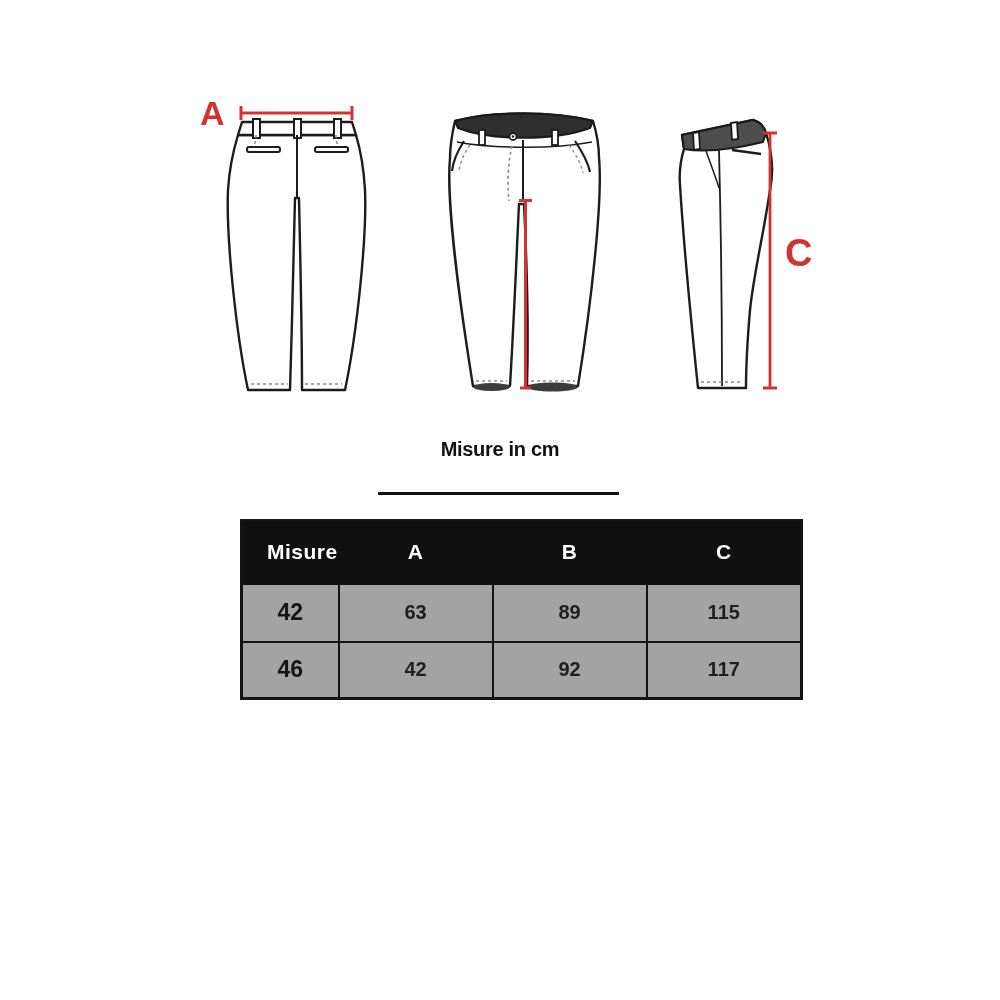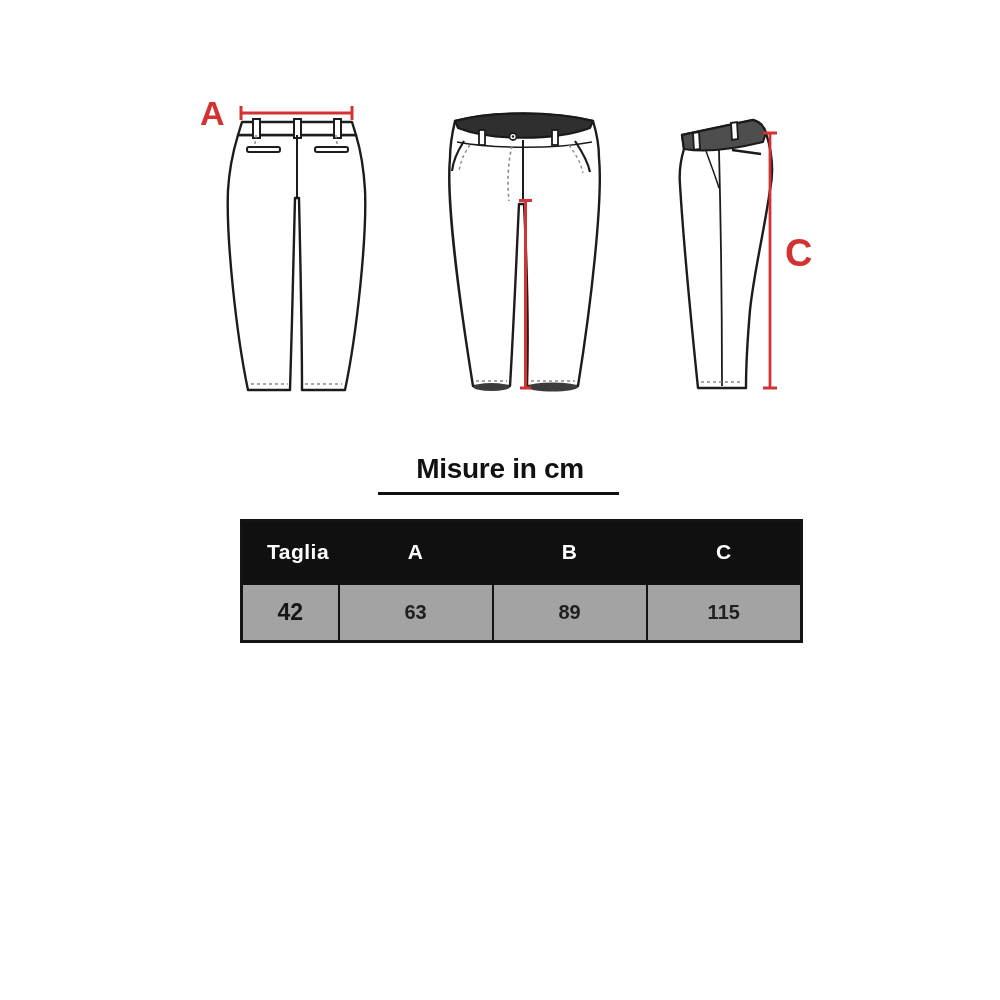--- a/index.html
+++ b/index.html
@@ -11,22 +11,22 @@
   .fig svg { display:block; }
   .fig-back  { left:190px; top:85px;  width:180px; height:320px; }
   .fig-front { left:435px; top:100px; width:190px; height:300px; }
   .fig-side  { left:660px; top:100px; width:150px; height:300px; }
 
   .meas-label { position:absolute; color:#d23232; font-weight:bold; line-height:1; }
   .label-a { left:200px; top:96px;  font-size:34px; }
   .label-b { left:541px; top:234px; font-size:38px; }
   .label-c { left:785px; top:234px; font-size:38px; }
 
-  .title { position:absolute; top:453px; left:0; width:1000px; text-align:center;
-    font-size:28px; font-weight:bold; color:#111; letter-spacing:-0.3px; }
+  .title { position:absolute; top:438px; left:0; width:1000px; text-align:center;
+    font-size:20px; font-weight:bold; color:#111; letter-spacing:-0.3px; }
   .title-underline { position:absolute; top:492px; left:378px; width:241px; height:3px;
     background:#111; }
 
   table.size-table { position:absolute; top:519px; left:240px; width:560px;
     border-collapse:collapse; table-layout:fixed; border:3px solid #141414; }
   .size-table th, .size-table td { border:2.5px solid #141414; }
   .size-table thead tr { height:63px; }
   .size-table thead th { background:#101010; color:#ffffff; border-color:#101010;
     font-size:21px; font-weight:bold; text-align:center; letter-spacing:0.5px; }
   .size-table thead th.col-taglia { text-align:left; padding-left:24px; }
@@ -141,29 +141,35 @@
 
   <table class="size-table">
     <colgroup>
       <col style="width:97px">
         <col style="width:154px">
         <col style="width:154px">
         <col style="width:155px">
     </colgroup>
     <thead>
       <tr>
-        <th class="col-taglia">Taglia</th>
+        <th class="col-taglia">Misure</th>
         <th>A</th>
         <th>B</th>
         <th>C</th>
       </tr>
     </thead>
     <tbody>
       <tr class="r1">
         <td class="cell-size">42</td>
         <td>63</td>
         <td>89</td>
         <td>115</td>
       </tr>
+      <tr class="r2">
+        <td class="cell-size">46</td>
+        <td>42</td>
+        <td>92</td>
+        <td>117</td>
+      </tr>
     </tbody>
   </table>
 
 </div>
 
 </body></html>

